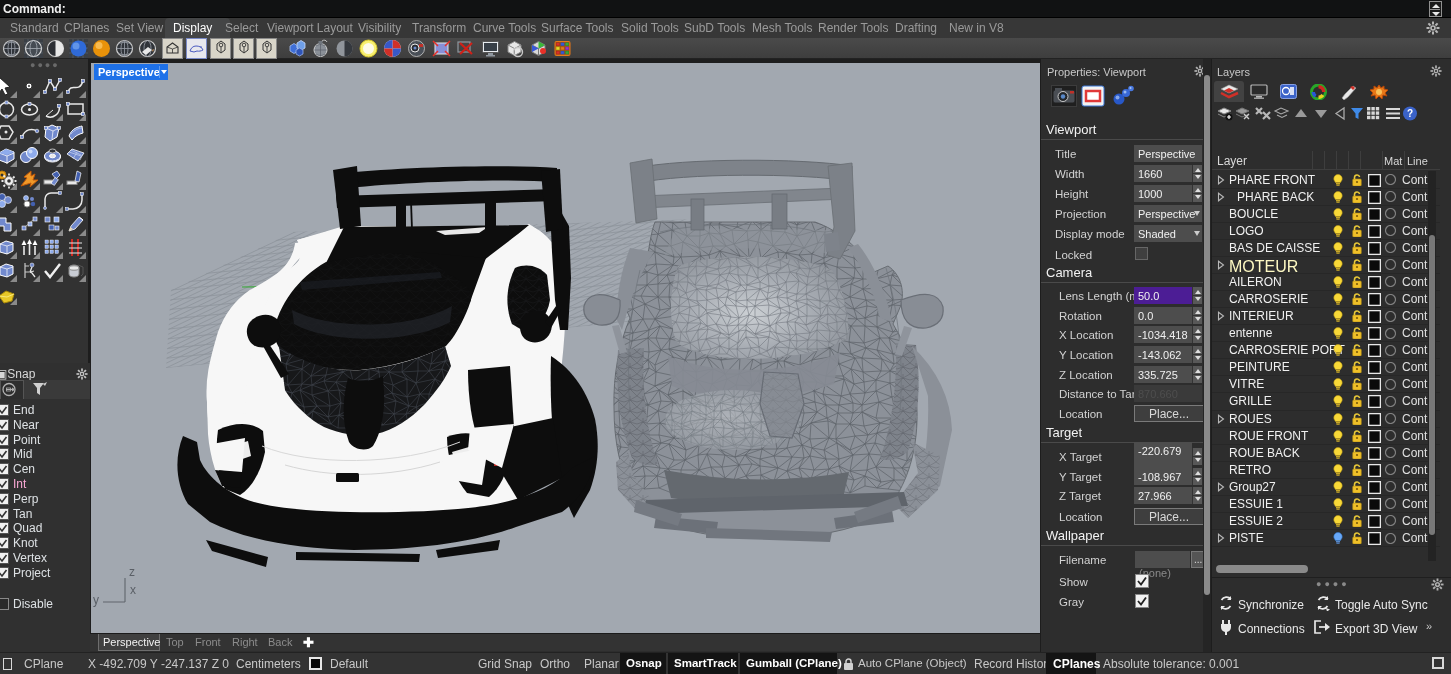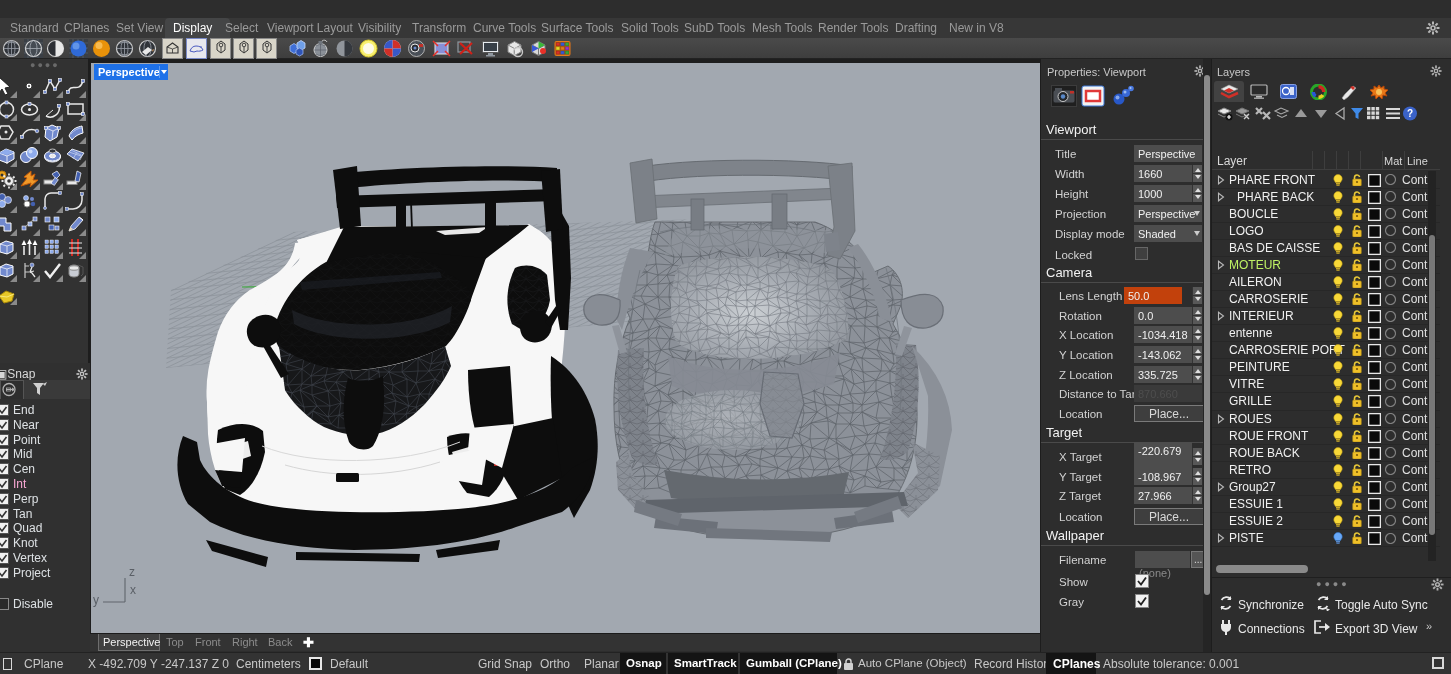--- a/index.html
+++ b/index.html
@@ -1,20 +1,28 @@
 <!DOCTYPE html>
 <html><head><meta charset="utf-8"><style>
 *{margin:0;padding:0;box-sizing:border-box;font-family:"Liberation Sans",sans-serif;}
 html,body{width:1451px;height:674px;overflow:hidden;background:#2d2d2d;}
 .abs{position:absolute;}
 #root{position:relative;width:1451px;height:674px;}
 .txt{white-space:nowrap;}
 </style></head>
 <body>
 <div id="root">
+    <div class="abs" style="left:0;top:0;width:1451px;height:18px;background:#111213;border-bottom:1px solid #000;">
+      <span class="abs txt" style="left:3px;top:2px;font-size:12px;font-weight:bold;color:#f0f0f0;">Command:</span>
+      <div class="abs" style="left:1429px;top:1px;width:13px;height:16px;border:1px solid #909090;background:#1a1a1a;">
+        <div class="abs" style="left:2px;top:2px;width:0;height:0;border-left:4px solid transparent;border-right:4px solid transparent;border-bottom:4px solid #e8e8e8;"></div>
+        <div class="abs" style="left:-1px;top:7px;width:11px;height:1px;background:#909090;"></div>
+        <div class="abs" style="left:2px;top:10px;width:0;height:0;border-left:4px solid transparent;border-right:4px solid transparent;border-top:4px solid #e8e8e8;"></div>
+      </div>
+    </div>
     <div class="abs" style="left:0;top:18px;width:1451px;height:20px;background:#373737;">
       <span class="abs txt" style="left:10px;top:3px;font-size:12px;color:#9a9a9a;">Standard</span>
       <span class="abs txt" style="left:64px;top:3px;font-size:12px;color:#9a9a9a;">CPlanes</span>
       <span class="abs txt" style="left:116px;top:3px;font-size:12px;color:#9a9a9a;">Set View</span>
       <div class="abs" style="left:165px;top:0px;width:65px;height:20px;background:#444546;border-radius:4px 4px 0 0;"></div>
       <span class="abs txt" style="left:173px;top:3px;font-size:12px;color:#fdfdfd;">Display</span>
       <span class="abs txt" style="left:225px;top:3px;font-size:12px;color:#9a9a9a;text-align:center;">Select</span>
       <span class="abs txt" style="left:267px;top:3px;font-size:12px;color:#9a9a9a;">Viewport Layout</span>
       <span class="abs txt" style="left:358px;top:3px;font-size:12px;color:#9a9a9a;">Visibility</span>
       <span class="abs txt" style="left:412px;top:3px;font-size:12px;color:#9a9a9a;">Transform</span>
@@ -722,21 +730,21 @@
       <div class="abs txt" style="left:14px;top:169px;width:79px;font-size:11.5px;color:#d2d2d2;overflow:hidden;">Display mode</div>
       <div class="abs" style="left:93px;top:166px;width:68px;height:17px;background:#4d4d4d;overflow:hidden;">
         <span class="txt" style="position:absolute;left:4px;top:3px;font-size:11px;color:#f0f0f0;">Shaded</span>
         <div class="abs" style="left:60px;top:6px;width:0;height:0;border-left:3.5px solid transparent;border-right:3.5px solid transparent;border-top:5px solid #ccc;"></div>
       </div>
       <div class="abs txt" style="left:14px;top:190px;width:79px;font-size:11.5px;color:#d2d2d2;overflow:hidden;">Locked</div>
       <div class="abs" style="left:94px;top:188px;width:13px;height:13px;background:#3f3f3f;border:1px solid #666;"></div>
       <span class="abs txt" style="left:5px;top:206px;font-size:13px;color:#f2f2f2;">Camera</span>
       <div class="abs" style="left:0px;top:223px;width:170px;height:1px;background:#4a4a4a;"></div>
       <div class="abs txt" style="left:18px;top:231px;width:75px;font-size:11.5px;color:#d2d2d2;overflow:hidden;">Lens Length (mr</div>
-      <div class="abs" style="left:83px;top:228px;width:58px;height:17px;background:#c2410c;overflow:hidden;">
+      <div class="abs" style="left:93px;top:228px;width:58px;height:17px;background:#4c1d95;overflow:hidden;">
         <span class="txt" style="position:absolute;left:4px;top:3px;font-size:11px;color:#f0f0f0;">50.0</span>
       </div>
       <div class="abs" style="left:151px;top:228px;width:10px;height:17px;background:#585858;border-left:1px solid #333;">
         <div class="abs" style="left:2px;top:3px;width:0;height:0;border-left:3px solid transparent;border-right:3px solid transparent;border-bottom:4px solid #ddd;"></div>
         <div class="abs" style="left:0px;top:8px;width:10px;height:1px;background:#333;"></div>
         <div class="abs" style="left:2px;top:10px;width:0;height:0;border-left:3px solid transparent;border-right:3px solid transparent;border-top:4px solid #ddd;"></div>
       </div>
       <div class="abs txt" style="left:18px;top:251px;width:75px;font-size:11.5px;color:#d2d2d2;overflow:hidden;">Rotation</div>
       <div class="abs" style="left:93px;top:248px;width:58px;height:17px;background:#4d4d4d;overflow:hidden;">
         <span class="txt" style="position:absolute;left:4px;top:3px;font-size:11px;color:#f0f0f0;">0.0</span>
@@ -1046,21 +1054,21 @@
         <use href="#bwbox"></use>
       </svg>
       <svg class="abs" style="left:173px;top:183.3px" width="11" height="11" viewBox="0 0 11 11">
         <use href="#gcirc"></use>
       </svg>
       <span class="abs txt" style="left:190px;top:181.8px;font-size:12px;color:#e0e0e0;">Cont</span>
       <div class="abs" style="left:0;top:213.9px;width:228px;height:1px;background:#272727;"></div>
       <svg class="abs" style="left:5px;top:200.8px" width="8" height="10" viewBox="0 0 8 10">
         <path d="M1.5 1.2L6.5 5 1.5 8.8z" fill="none" stroke="#b8b8b8" stroke-width="1.1"></path>
       </svg>
-      <span class="abs txt" style="left:17px;top:198.8px;font-size:12px;color:#bef264;">MOTEUR</span>
+      <span class="abs txt" style="left:17px;top:198.8px;font-size:16px;color:#fef9c3;">MOTEUR</span>
       <svg class="abs" style="left:121px;top:199.8px" width="10" height="12" viewBox="0 0 10 12">
         <use href="#bulb"></use>
       </svg>
       <svg class="abs" style="left:140px;top:199.8px" width="10" height="12" viewBox="0 0 10 12">
         <use href="#lock"></use>
       </svg>
       <svg class="abs" style="left:156px;top:199.8px" width="13" height="13" viewBox="0 0 13 13">
         <use href="#bwbox"></use>
       </svg>
       <svg class="abs" style="left:173px;top:200.3px" width="11" height="11" viewBox="0 0 11 11">

